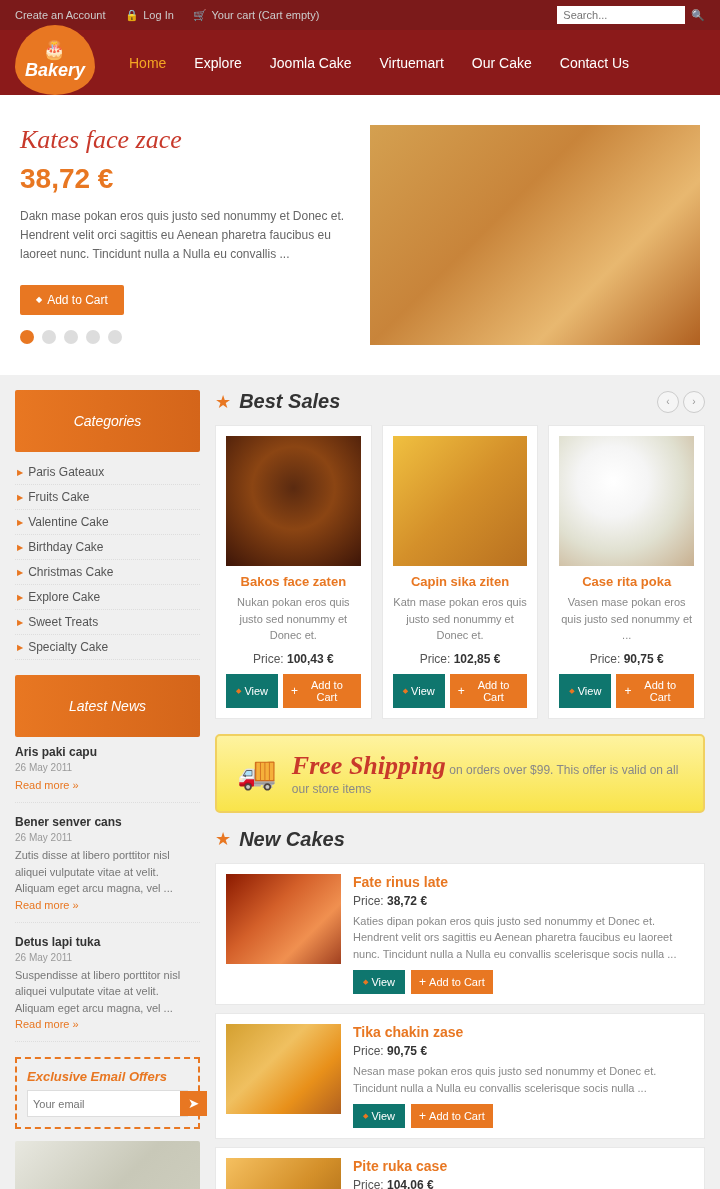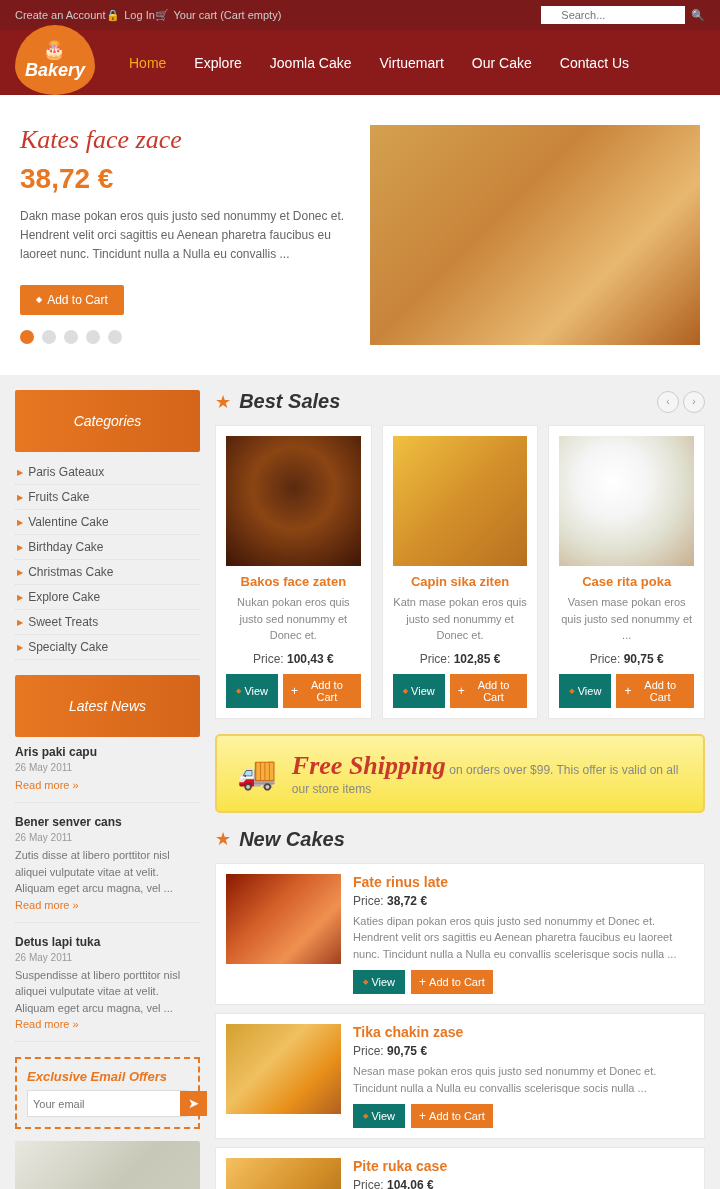--- a/index.html
+++ b/index.html
@@ -1,23 +1,23 @@
 <!DOCTYPE html>
 <html><head>
   <meta charset="utf-8">
   <style>
     * { box-sizing: border-box; margin: 0; padding: 0; }
     body { font-family: Arial, sans-serif; font-size: 13px; background: #f5f5f5; width: 720px; overflow-x: hidden; }
 
     
     .top-bar { background: #7b1a1a; color: #ccc; font-size: 11px; display: flex; align-items: center; justify-content: space-between; padding: 6px 15px; }
-    .top-bar-left { display: flex; gap: 1px; align-items: center; }
+    .top-bar-left { display: flex; gap: 20px; align-items: center; }
     .top-bar-left span { display: flex; align-items: center; gap: 4px; cursor: pointer; }
     .top-bar-right { display: flex; align-items: center; gap: 6px; }
-    .top-bar-right input { background: #fff; border: none; padding: 3px 20px; font-size: 11px; width: 144px; }
+    .top-bar-right input { background: #fff; border: none; padding: 3px 6px; font-size: 11px; width: 128px; }
 
     .nav-bar { background: #8b1a1a; display: flex; align-items: center; padding: 0 15px; }
     .logo-wrap { background: #e87722; border-radius: 50% 50% 50% 50% / 60% 60% 40% 40%; width: 80px; height: 70px; display: flex; align-items: center; justify-content: center; flex-direction: column; margin-right: 20px; margin-top: -5px; position: relative; z-index: 10; }
     .logo-text { color: white; font-size: 18px; font-style: italic; font-weight: bold; line-height: 1.1; text-align: center; }
     .logo-icon { font-size: 18px; color: white; }
     nav { display: flex; gap: 0; }
     nav a { color: #fff; text-decoration: none; font-size: 14px; padding: 18px 14px; display: block; }
     nav a:hover, nav a.active { color: #f5a623; }
     nav a.active { color: #f5a623; }
 

